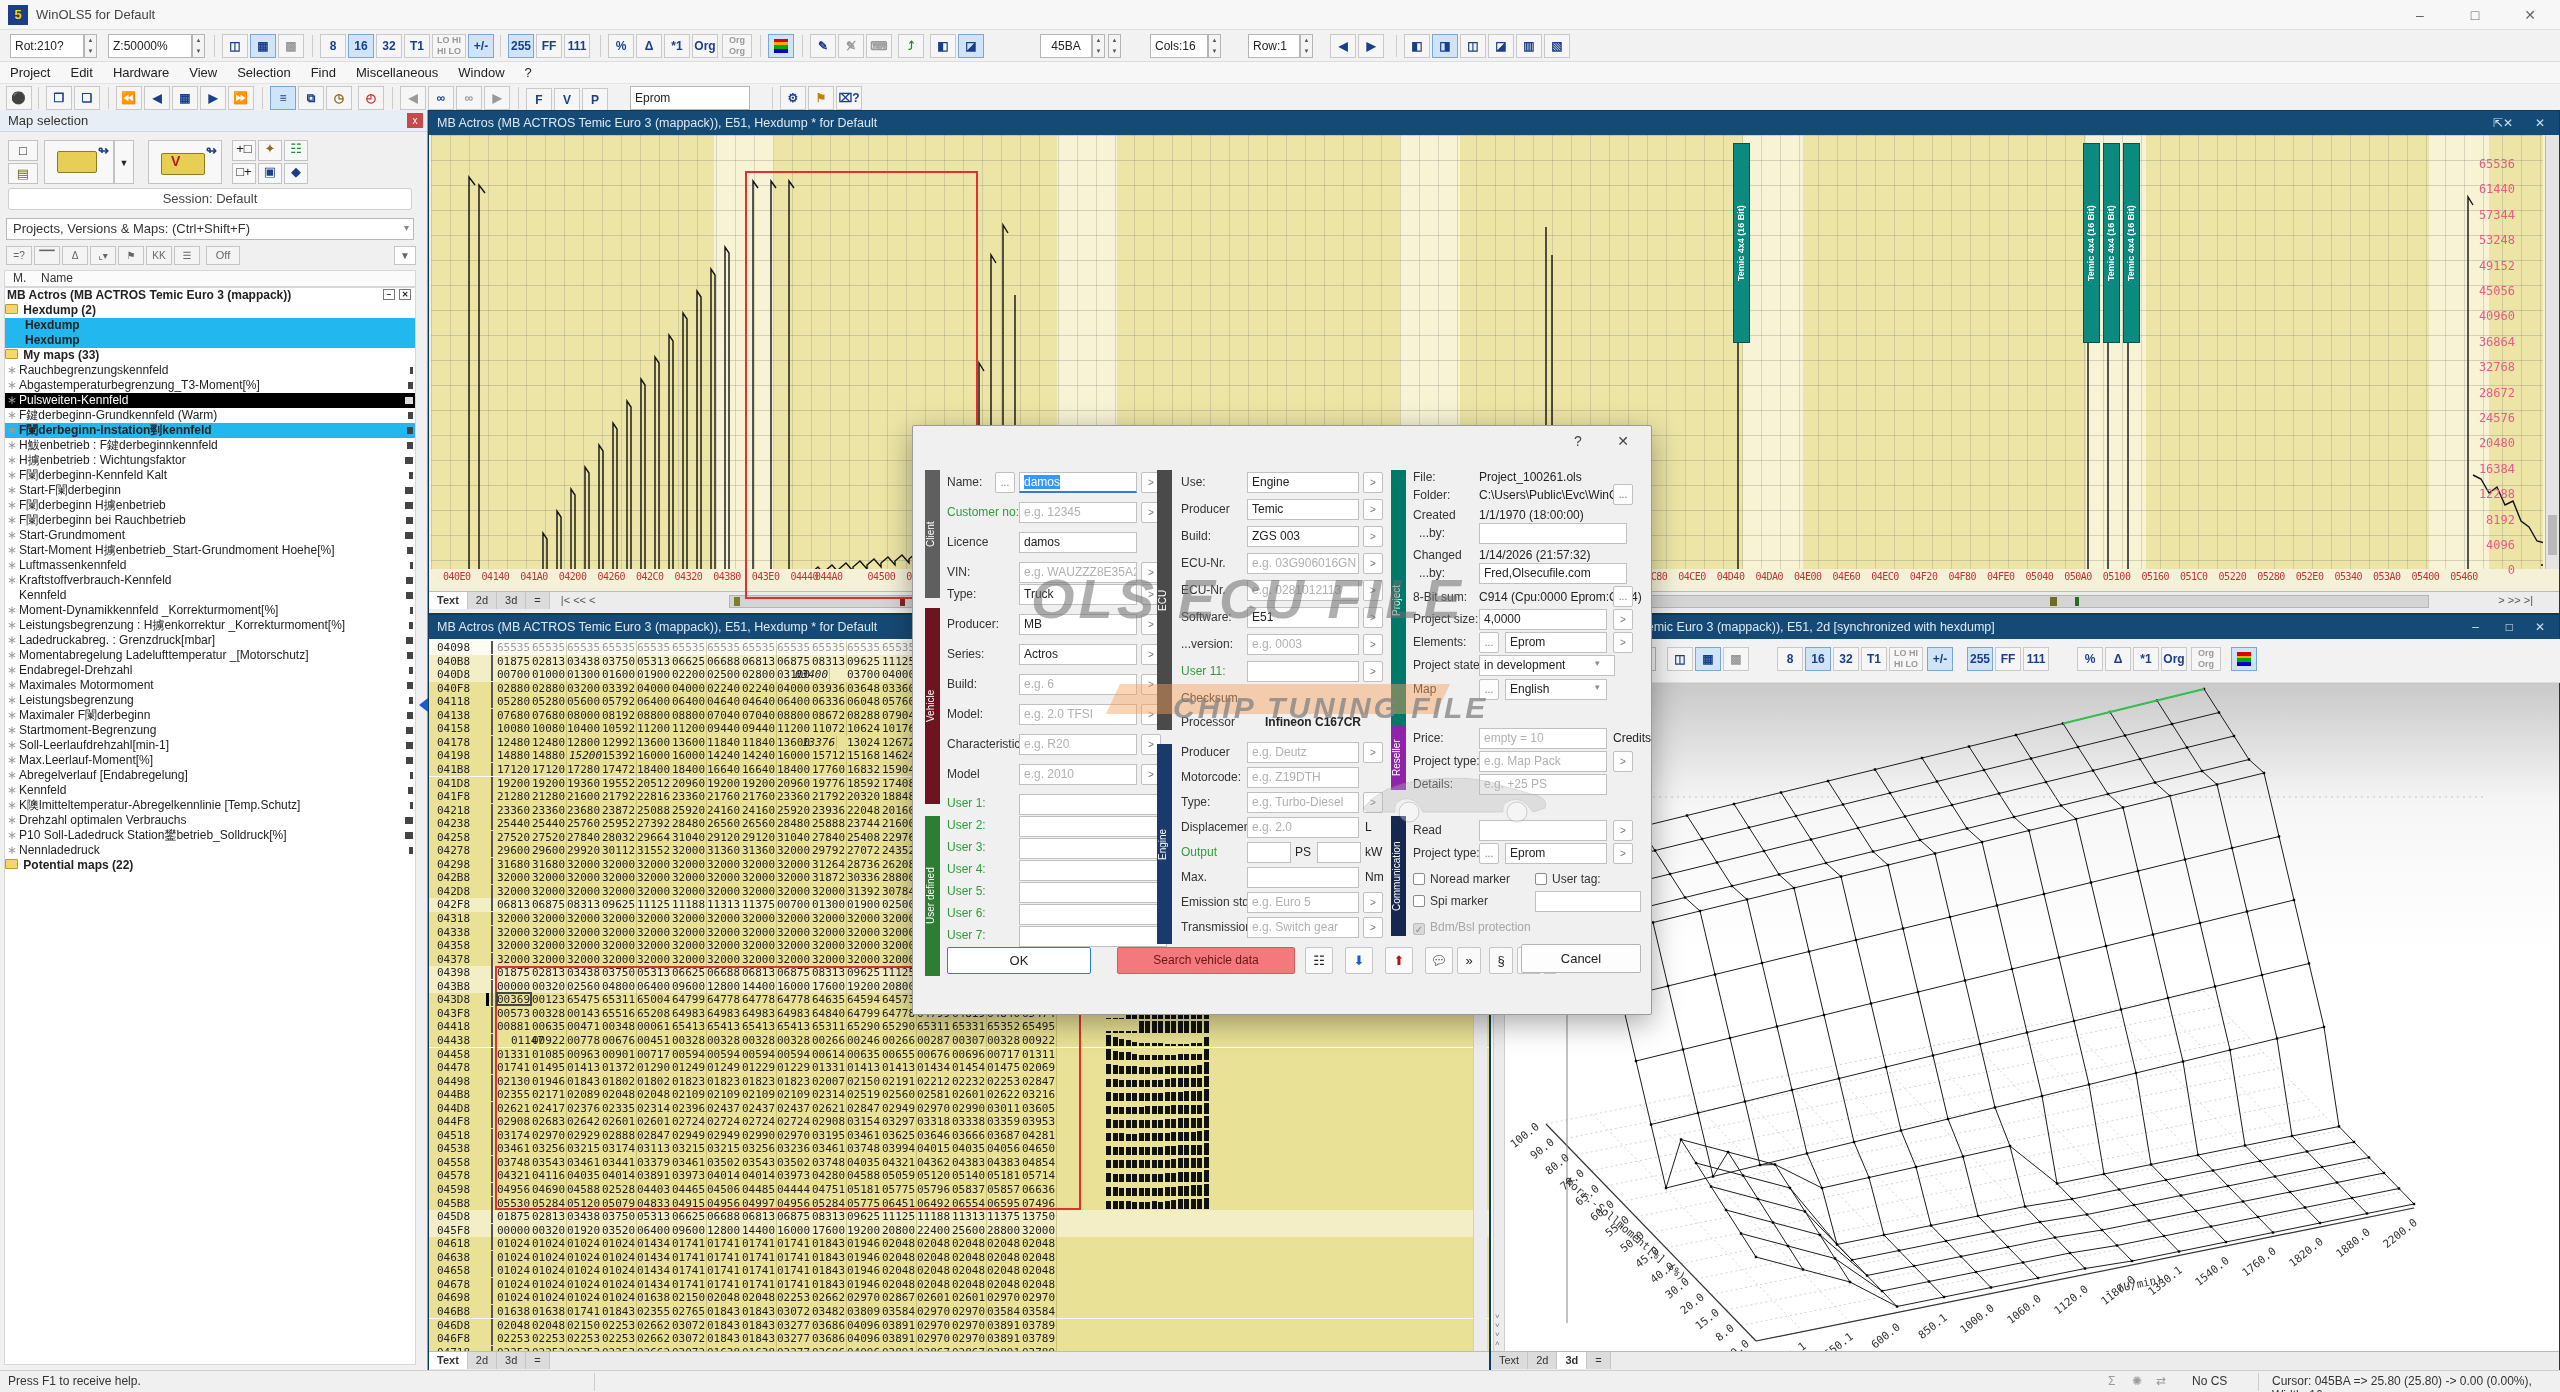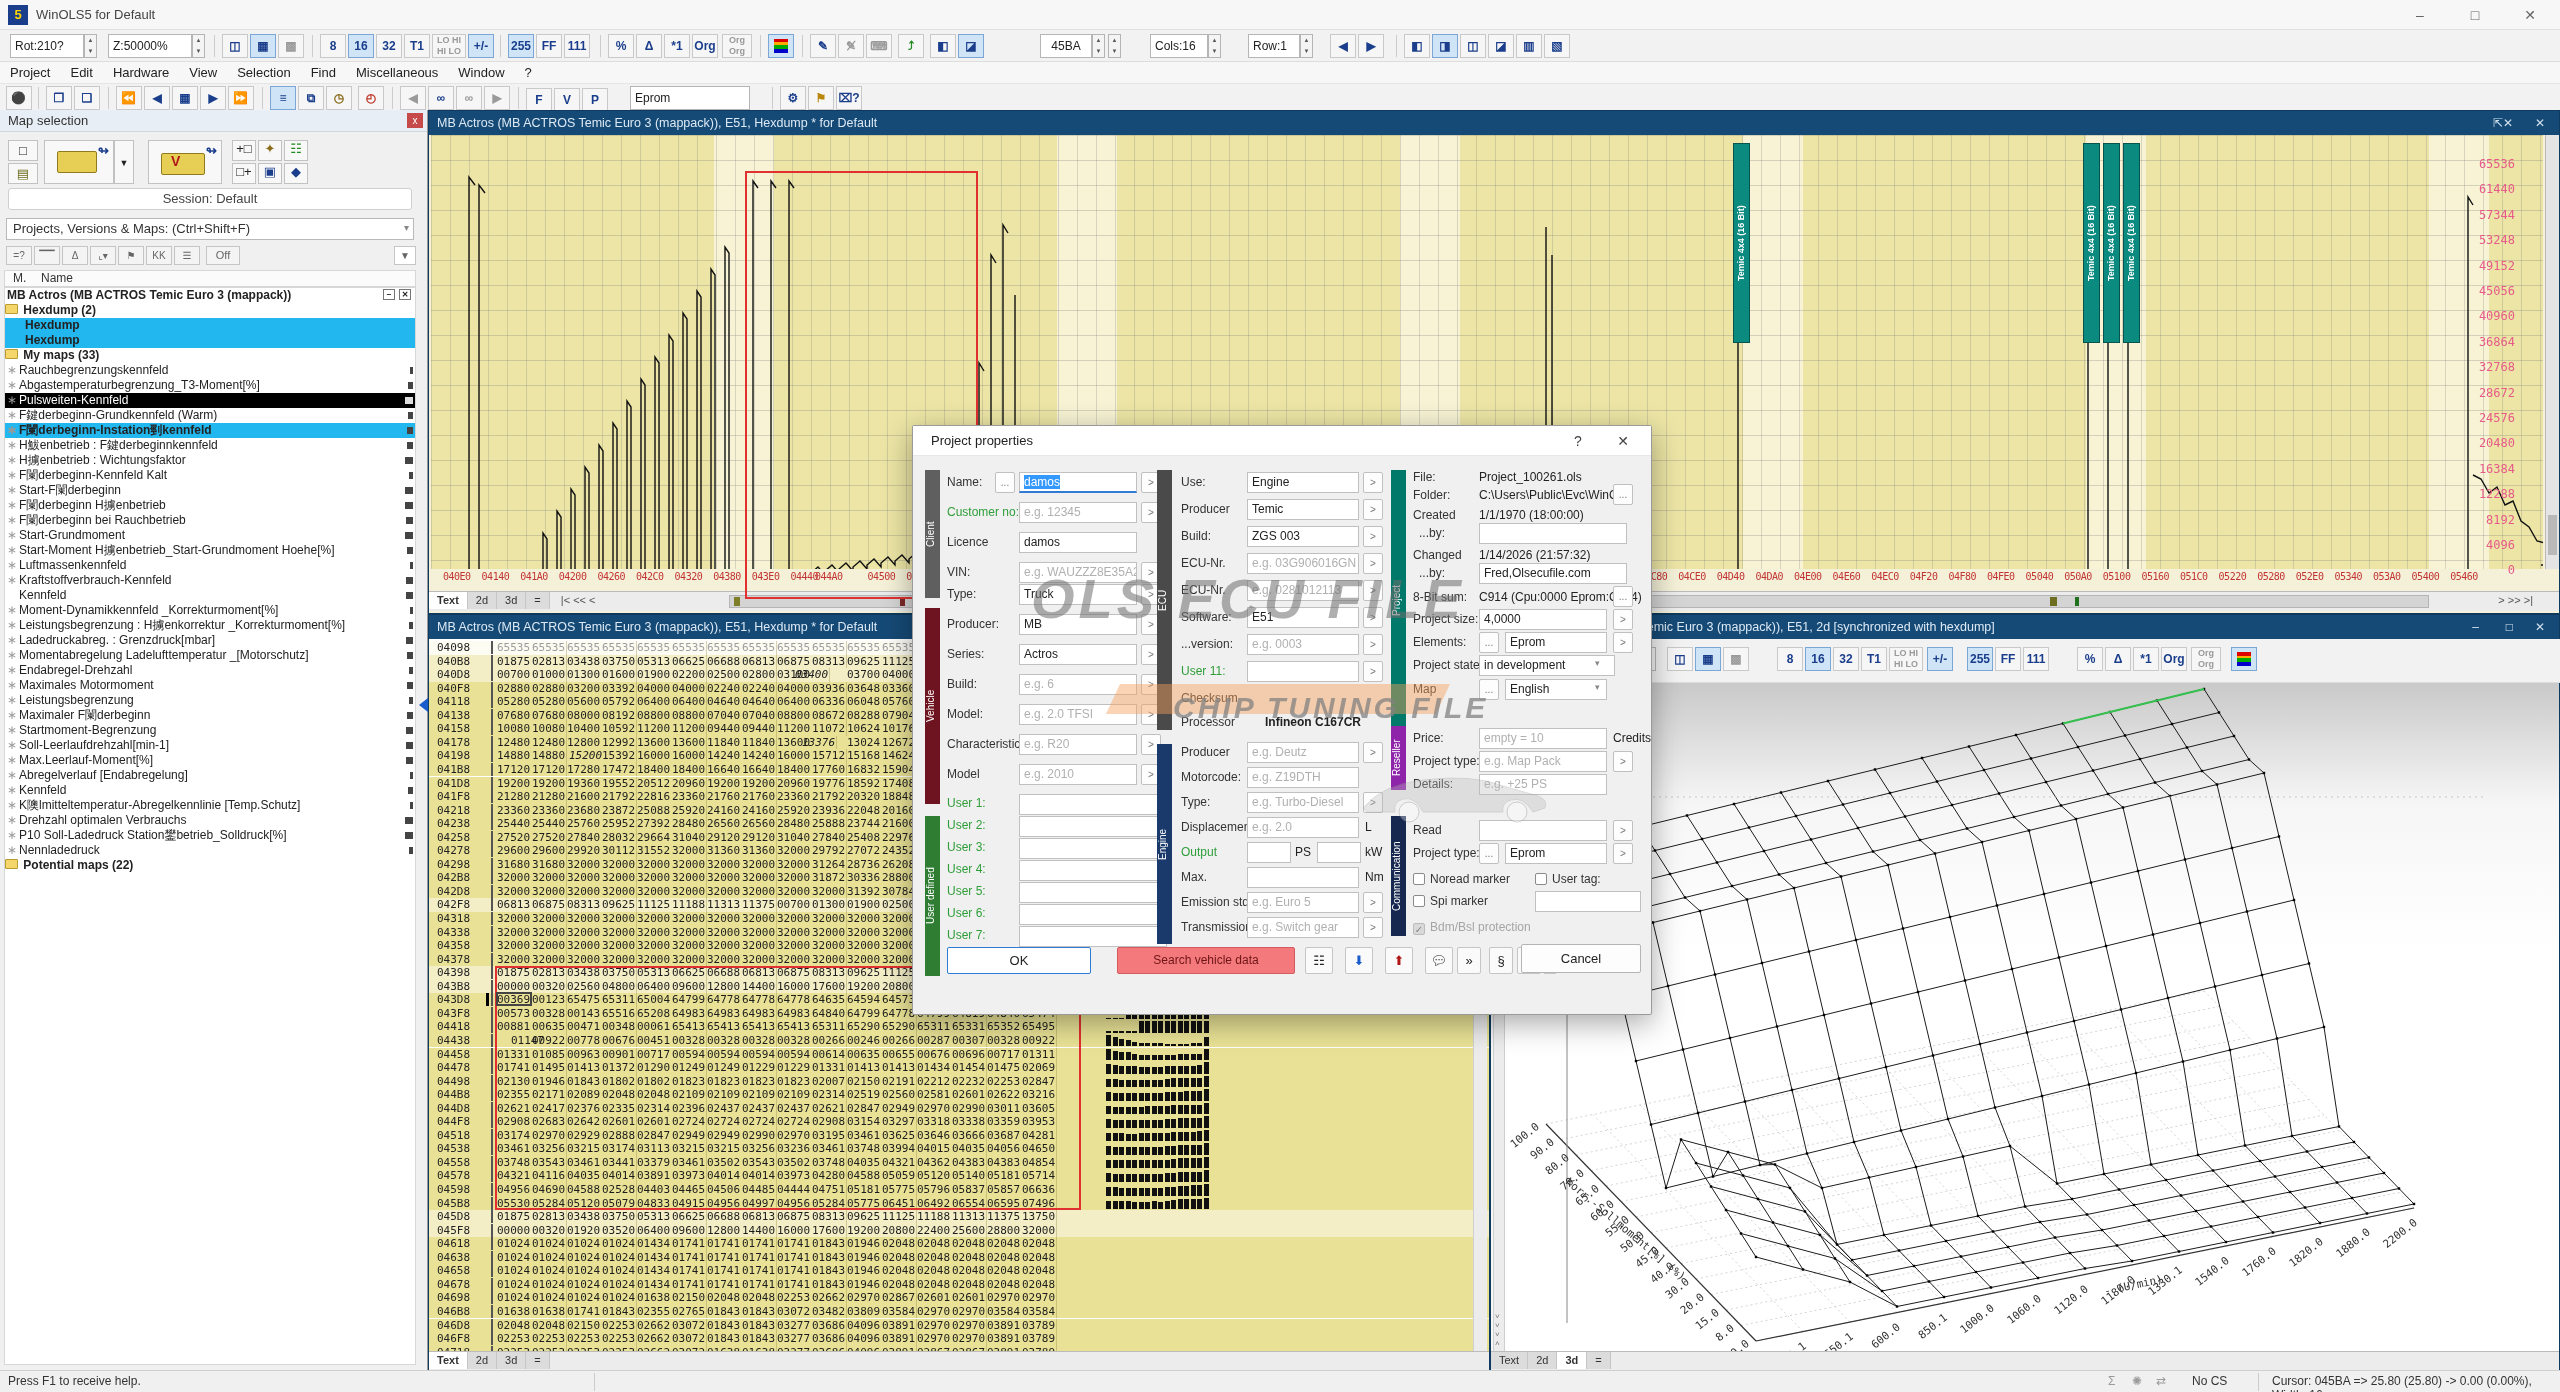--- a/index.html
+++ b/index.html
@@ -2549,21 +2549,20 @@
         <text x="866" y="550.5" font-size="11" font-family="DejaVu Sans Mono, monospace" fill="#333" text-anchor="end" transform="rotate(-38 866 550.5)">1880.0</text>
         <text x="913" y="541" font-size="11" font-family="DejaVu Sans Mono, monospace" fill="#333" text-anchor="end" transform="rotate(-38 913 541)">2200.0</text>
         <text x="60" y="500" font-size="11" font-family="DejaVu Sans Mono, monospace" fill="#333" transform="rotate(40 60 500)">Korr.-Sollmoment[%]  (%)</text>
         <text x="600" y="612" font-size="11" font-family="DejaVu Sans Mono, monospace" fill="#333" transform="rotate(-12 600 612)">- (U/min)</text>
       </svg>
   </div>
   <div class="tab-row" style="top:736px;height:19px"><span id="w3dTabs"><span class="tab">Text</span><span class="tab">2d</span><span class="tab active">3d</span><span class="tab">=</span></span></div>
 </div>
 
 <div id="dialog">
-  <div id="dlg-title">Project properties</div>
   <div class="wbtn" style="left:648px;top:4px;width:34px;color:#444">?</div>
   <div class="wbtn" style="left:690px;top:4px;width:40px;color:#444">✕</div>
   <div class="wm-ribbon"></div>
   <div class="wm1">OLS ECU FILE</div>
   <div class="wm2">CHIP TUNING FILE</div>
   <svg style="position:absolute;left:440px;top:330px;z-index:4;opacity:.35" width="200" height="70" viewBox="0 0 200 70">
     <path d="M10 52 Q30 28 70 24 Q120 18 150 30 L185 40 Q195 44 192 52 L180 56 Q170 40 158 44 Q148 47 150 56 L70 56 Q62 40 50 43 Q40 46 42 56 L14 56 Z" fill="#bcbcbc" stroke="#9a9a9a"></path>
     <circle cx="56" cy="56" r="10" fill="#fff" stroke="#888"></circle>
       <circle cx="164" cy="56" r="10" fill="#fff" stroke="#888"></circle>
   </svg>

